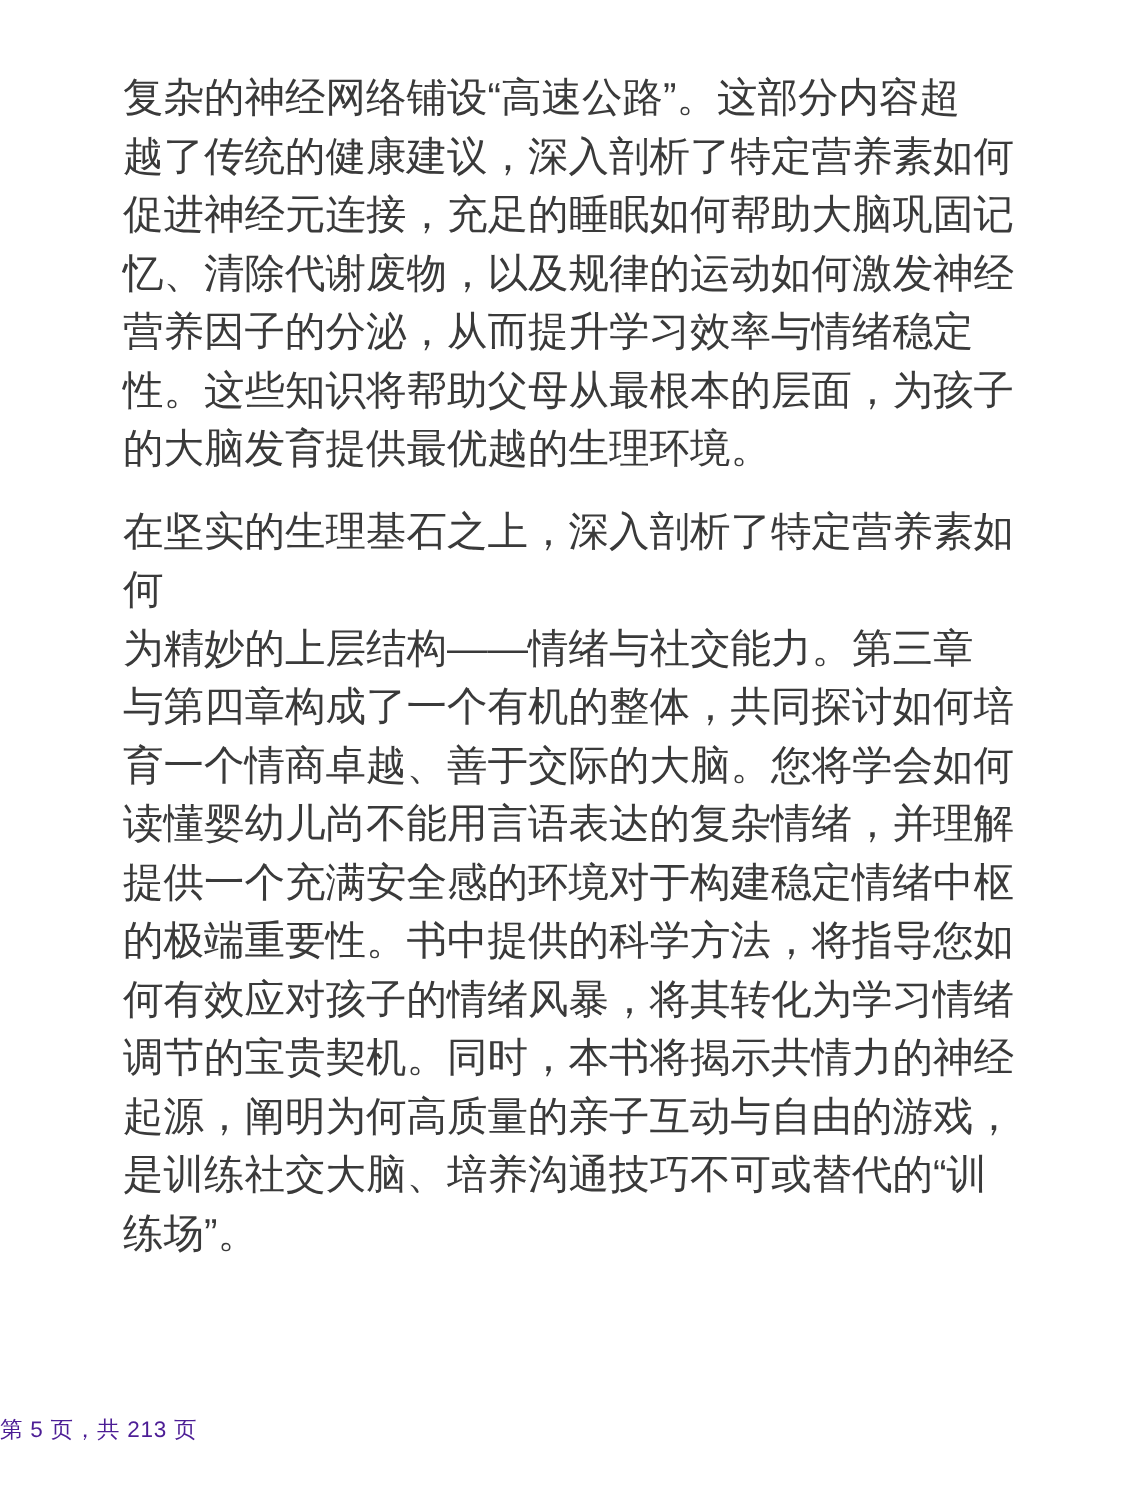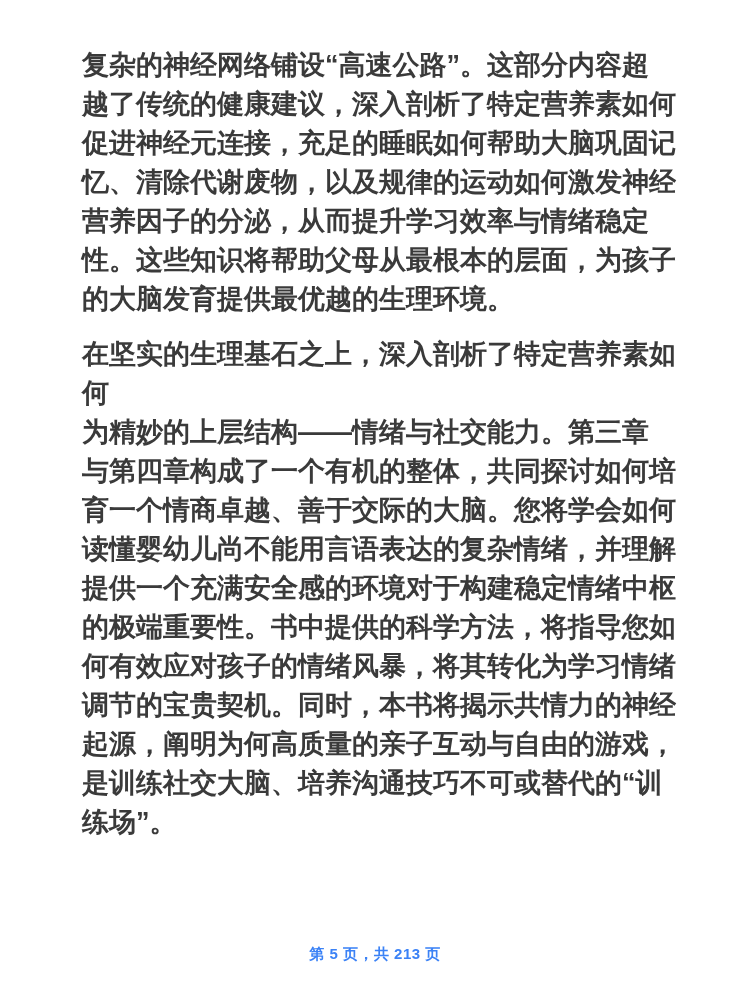--- a/index.html
+++ b/index.html
@@ -10,21 +10,20 @@
     height: 1000px;
     background: #ffffff;
     font-family: "Liberation Sans", sans-serif;
   }
   .page {
     position: relative;
     width: 750px;
     height: 1000px;
     background: #ffffff;
     overflow: hidden;
-    font-weight: bold;
   }
   .content {
     position: absolute;
     top: 46px;
     left: 82px;
     width: 600px;
     color: #3a3a3a;
     font-size: 27px;
     line-height: 39px;
     text-align: left;
@@ -32,24 +31,24 @@
   .para {
     margin: 0 0 16px 0;
     white-space: pre-line;
     letter-spacing: 0;
   }
   .footer {
     position: absolute;
     left: 0;
     top: 944px;
     width: 750px;
-    text-align: center;
+    text-align: left;
     font-size: 15px;
     line-height: 20px;
-    color: #3b82f6;
+    color: #4c1d95;
     letter-spacing: 0.5px;
   }
 </style>
 </head>
 <body>
 
 <div class="page">
   <div class="content">
     <p class="para">复杂的神经网络铺设“高速公路”。这部分内容超
 越了传统的健康建议，深入剖析了特定营养素如何

